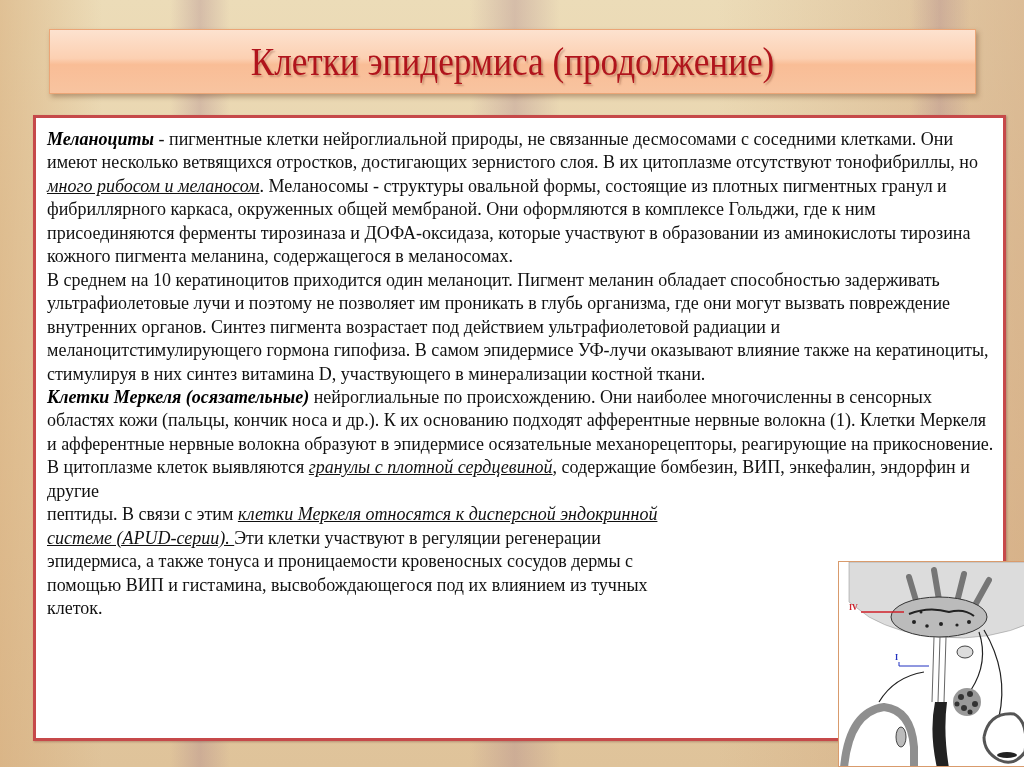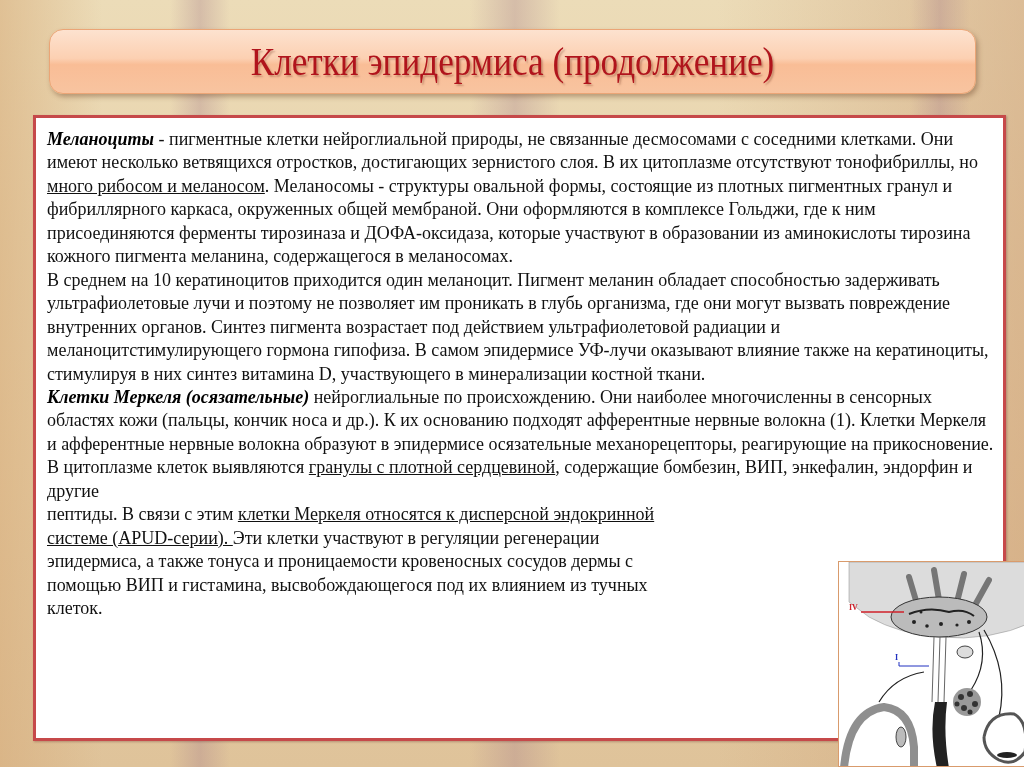--- a/index.html
+++ b/index.html
@@ -11,21 +11,21 @@
       linear-gradient(180deg, #ecdcb8 0%, #e8d3ac 30%, #e6cda4 60%, #dfc39a 100%);
   }
   .bg-streak {
     position: absolute; top: 0; bottom: 0; width: 60px;
     background: linear-gradient(90deg, rgba(180,140,140,0), rgba(170,130,140,0.35), rgba(180,140,140,0));
   }
   .title-box {
     position: absolute; left: 49px; top: 29px; width: 925px; height: 63px;
     background: linear-gradient(180deg, #fde2cf 0%, #fcd0b2 45%, #f9bd96 55%, #f8c4a0 100%);
     border: 1px solid #eba576;
-    border-radius: 14px;
+    border-radius: 0;
     box-shadow: 2px 3px 5px rgba(120,80,50,0.45);
     display: flex; align-items: center; justify-content: center;
   }
   .title {
     font-family: "Liberation Serif", serif;
     font-size: 40px; color: #b0141c;
     text-shadow: 2px 2px 2px rgba(120,60,40,0.35);
     transform: scaleX(0.88);
     white-space: nowrap;
   }
@@ -34,21 +34,21 @@
     background: #ffffff;
     border: 3px solid #c6494a;
     box-shadow: 1px 1px 2px rgba(80,30,30,0.3);
   }
   .text {
     position: absolute; left: 11px; top: 10px; width: 950px;
     font-size: 18px; line-height: 23.45px; color: #111;
   }
   .text p { margin: 0; }
   .hl { color: #000000; font-style: italic; font-weight: bold; }
-  .ul { text-decoration: underline; }
+  .ul { font-style: italic; text-decoration: underline; }
   .figure {
     position: absolute; left: 810px; top: 561px; width: 224px; height: 206px;
     background: #fff;
     border: 1px solid #d99b6c;
     box-sizing: border-box;
     overflow: hidden;
     margin-left: 28px;
   }
   .figure svg { display: block; }
 </style>

